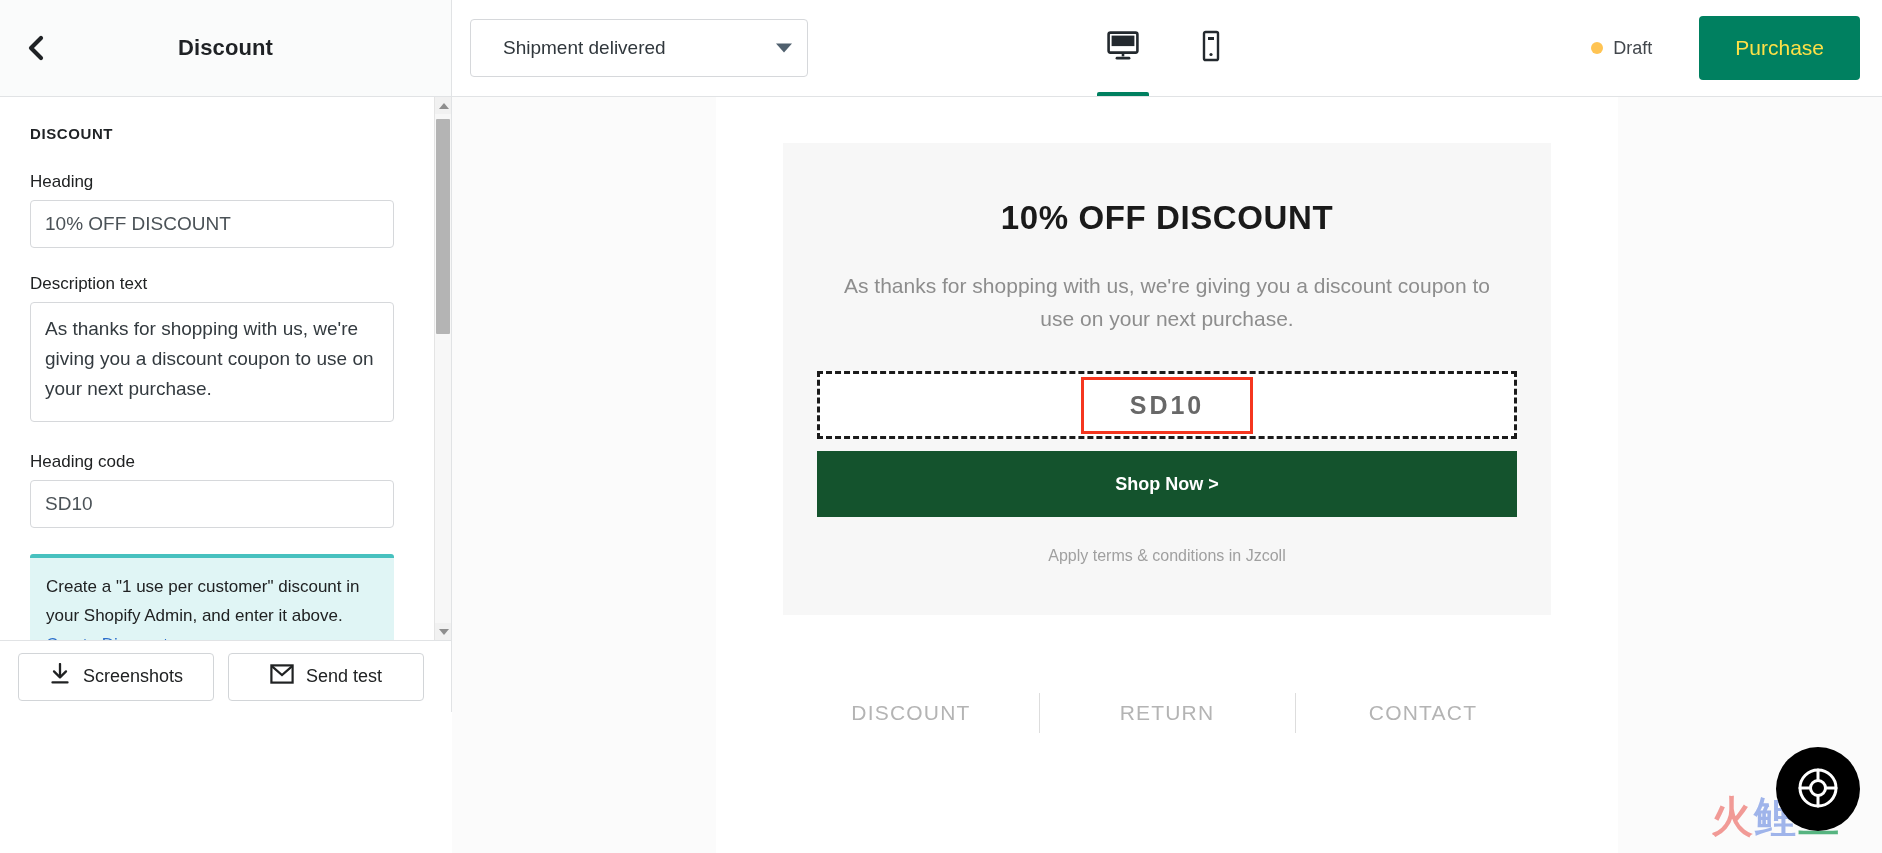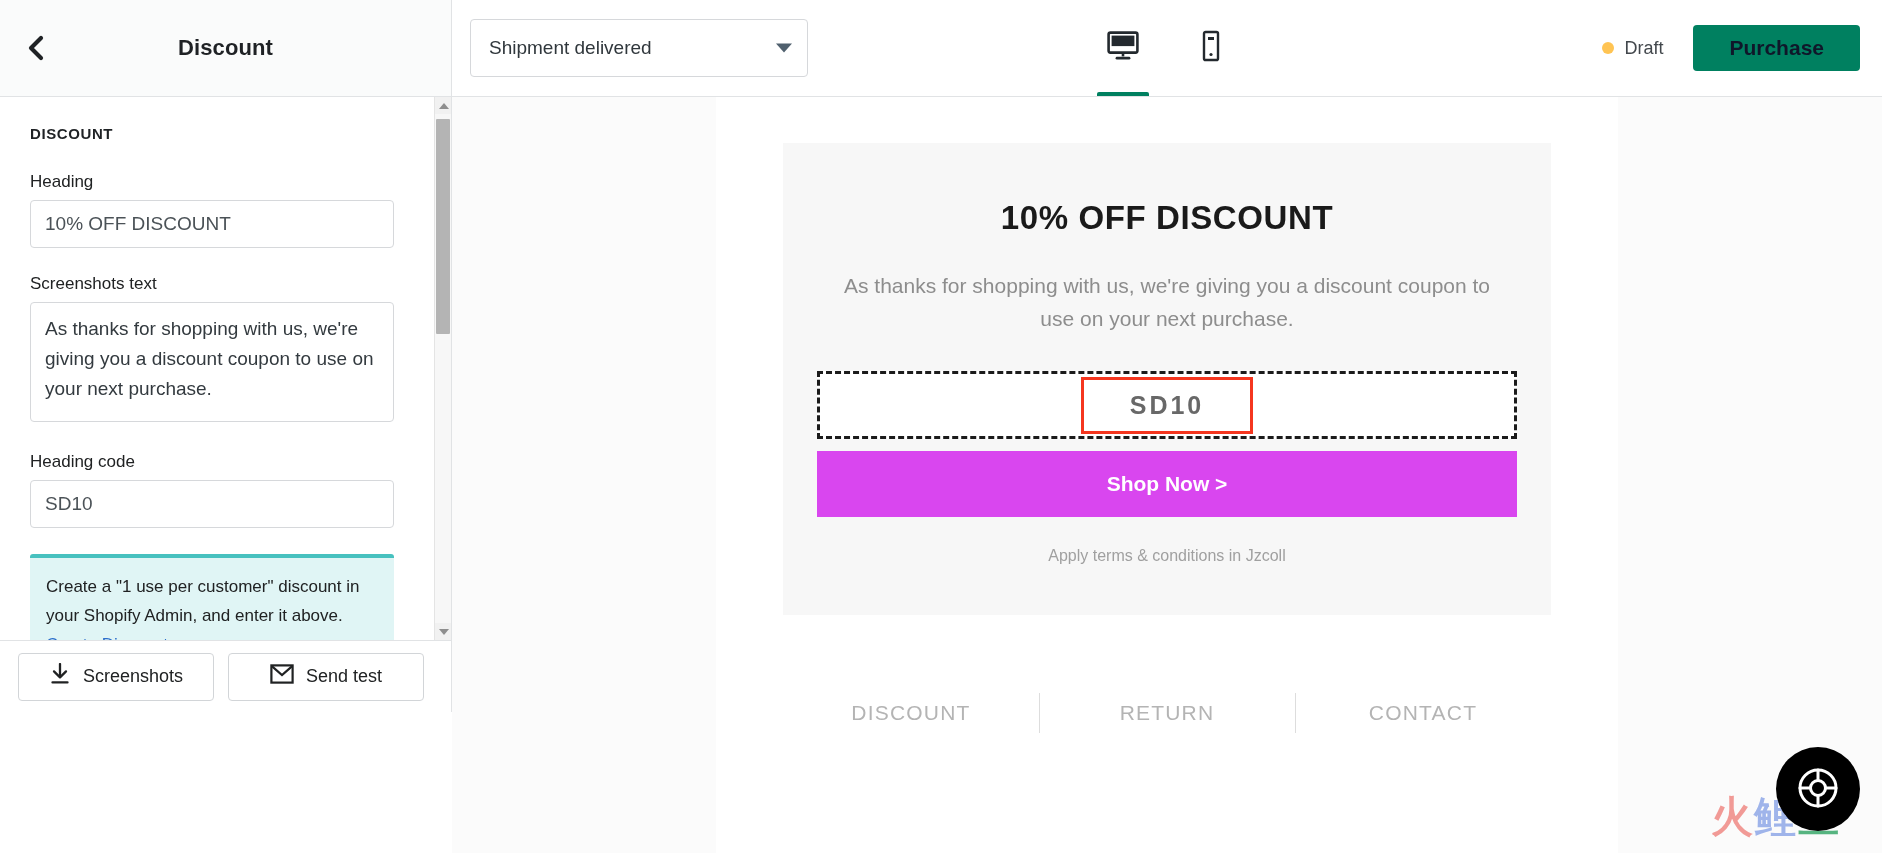--- a/index.html
+++ b/index.html
@@ -178,21 +178,21 @@
   .select-wrap {
     position: relative;
     width: 338px; height: 58px;
   }
   .select-box {
     width: 338px; height: 58px;
     border: 1px solid #d6d8db;
     border-radius: 4px;
     background: #fff;
     display: flex; align-items: center;
-    padding: 0 18px;
+    padding: 0 32px;
     font-size: 19px; color: #30373c;
     cursor: pointer;
   }
   .select-caret {
     position: absolute; right: 16px; top: 50%;
     transform: translateY(-50%);
     width: 0; height: 0;
     border-left: 8px solid transparent;
     border-right: 8px solid transparent;
     border-top: 9px solid #5c6ac4;
@@ -213,42 +213,42 @@
     background: transparent; border: none;
   }
   .device-tab .underline {
     position: absolute; bottom: 0; left: 5px; right: 5px;
     height: 4px; background: transparent; border-radius: 2px 2px 0 0;
   }
   .device-tab.active .underline { background: #008060; }
 
   .topbar-right {
     margin-left: auto;
-    display: flex; align-items: center; gap: 0;
+    display: flex; align-items: center; gap: 17px;
   }
   .status-chip {
     display: flex; align-items: center; gap: 10px;
     font-size: 18px; color: #42474c;
     padding: 0 30px 0 14px;
   }
   .status-dot {
     width: 12px; height: 12px; border-radius: 50%;
     background: #ffc453;
     display: block;
   }
   .purchase-btn {
-    height: 46px;
+    height: 64px;
     padding: 0 36px;
     background: #008060;
-    color: #0f172a;
+    color: #fde047;
     border: none; border-radius: 4px;
     font-size: 21px;
     cursor: pointer;
     font-family: "Liberation Sans", sans-serif;
-    display: flex; align-items: center; font-weight: bold;
+    display: flex; align-items: center;
   }
 
   .preview-area {
     flex: 1 1 auto;
     background: #fbfbfb;
     position: relative;
     display: flex; justify-content: center;
     overflow: hidden;
   }
   .email-canvas {
@@ -289,24 +289,24 @@
     border: 3px solid #f5361f;
     background: #ffffff;
     padding: 11px 46px;
     font-size: 25px; font-weight: 700;
     letter-spacing: 3px;
     color: #686868;
   }
   .shop-now-btn {
     margin-top: 12px;
     height: 66px;
-    background: #d946ef;
+    background: #14532d;
     color: #ffffff;
     display: flex; align-items: center; justify-content: center;
-    font-size: 21px; font-weight: 700;
+    font-size: 18px; font-weight: 700;
     cursor: pointer;
     border: none; width: 100%;
     font-family: "Liberation Sans", sans-serif;
   }
   .dc-terms {
     margin-top: 30px;
     text-align: center;
     font-size: 16px;
     color: #a0a0a0;
   }
@@ -390,21 +390,21 @@
       <div class="sidebar-content">
 
         <div class="section-label">DISCOUNT</div>
 
         <div class="field">
           <label class="field-label">Heading</label>
           <input class="text-input" type="text" value="10% OFF DISCOUNT" style="">
         </div>
 
         <div class="field">
-          <label class="field-label">Screenshots text</label>
+          <label class="field-label">Description text</label>
           <textarea class="textarea-input" style="">As thanks for shopping with us, we're giving you a discount coupon to use on your next purchase.</textarea>
         </div>
 
         <div class="field">
           <label class="field-label">Heading code</label>
           <input class="text-input" type="text" value="SD10" style="">
         </div>
 
         <div class="callout">
           <div class="callout-text">Create a "1 use per customer" discount in your Shopify Admin, and enter it above.</div>

